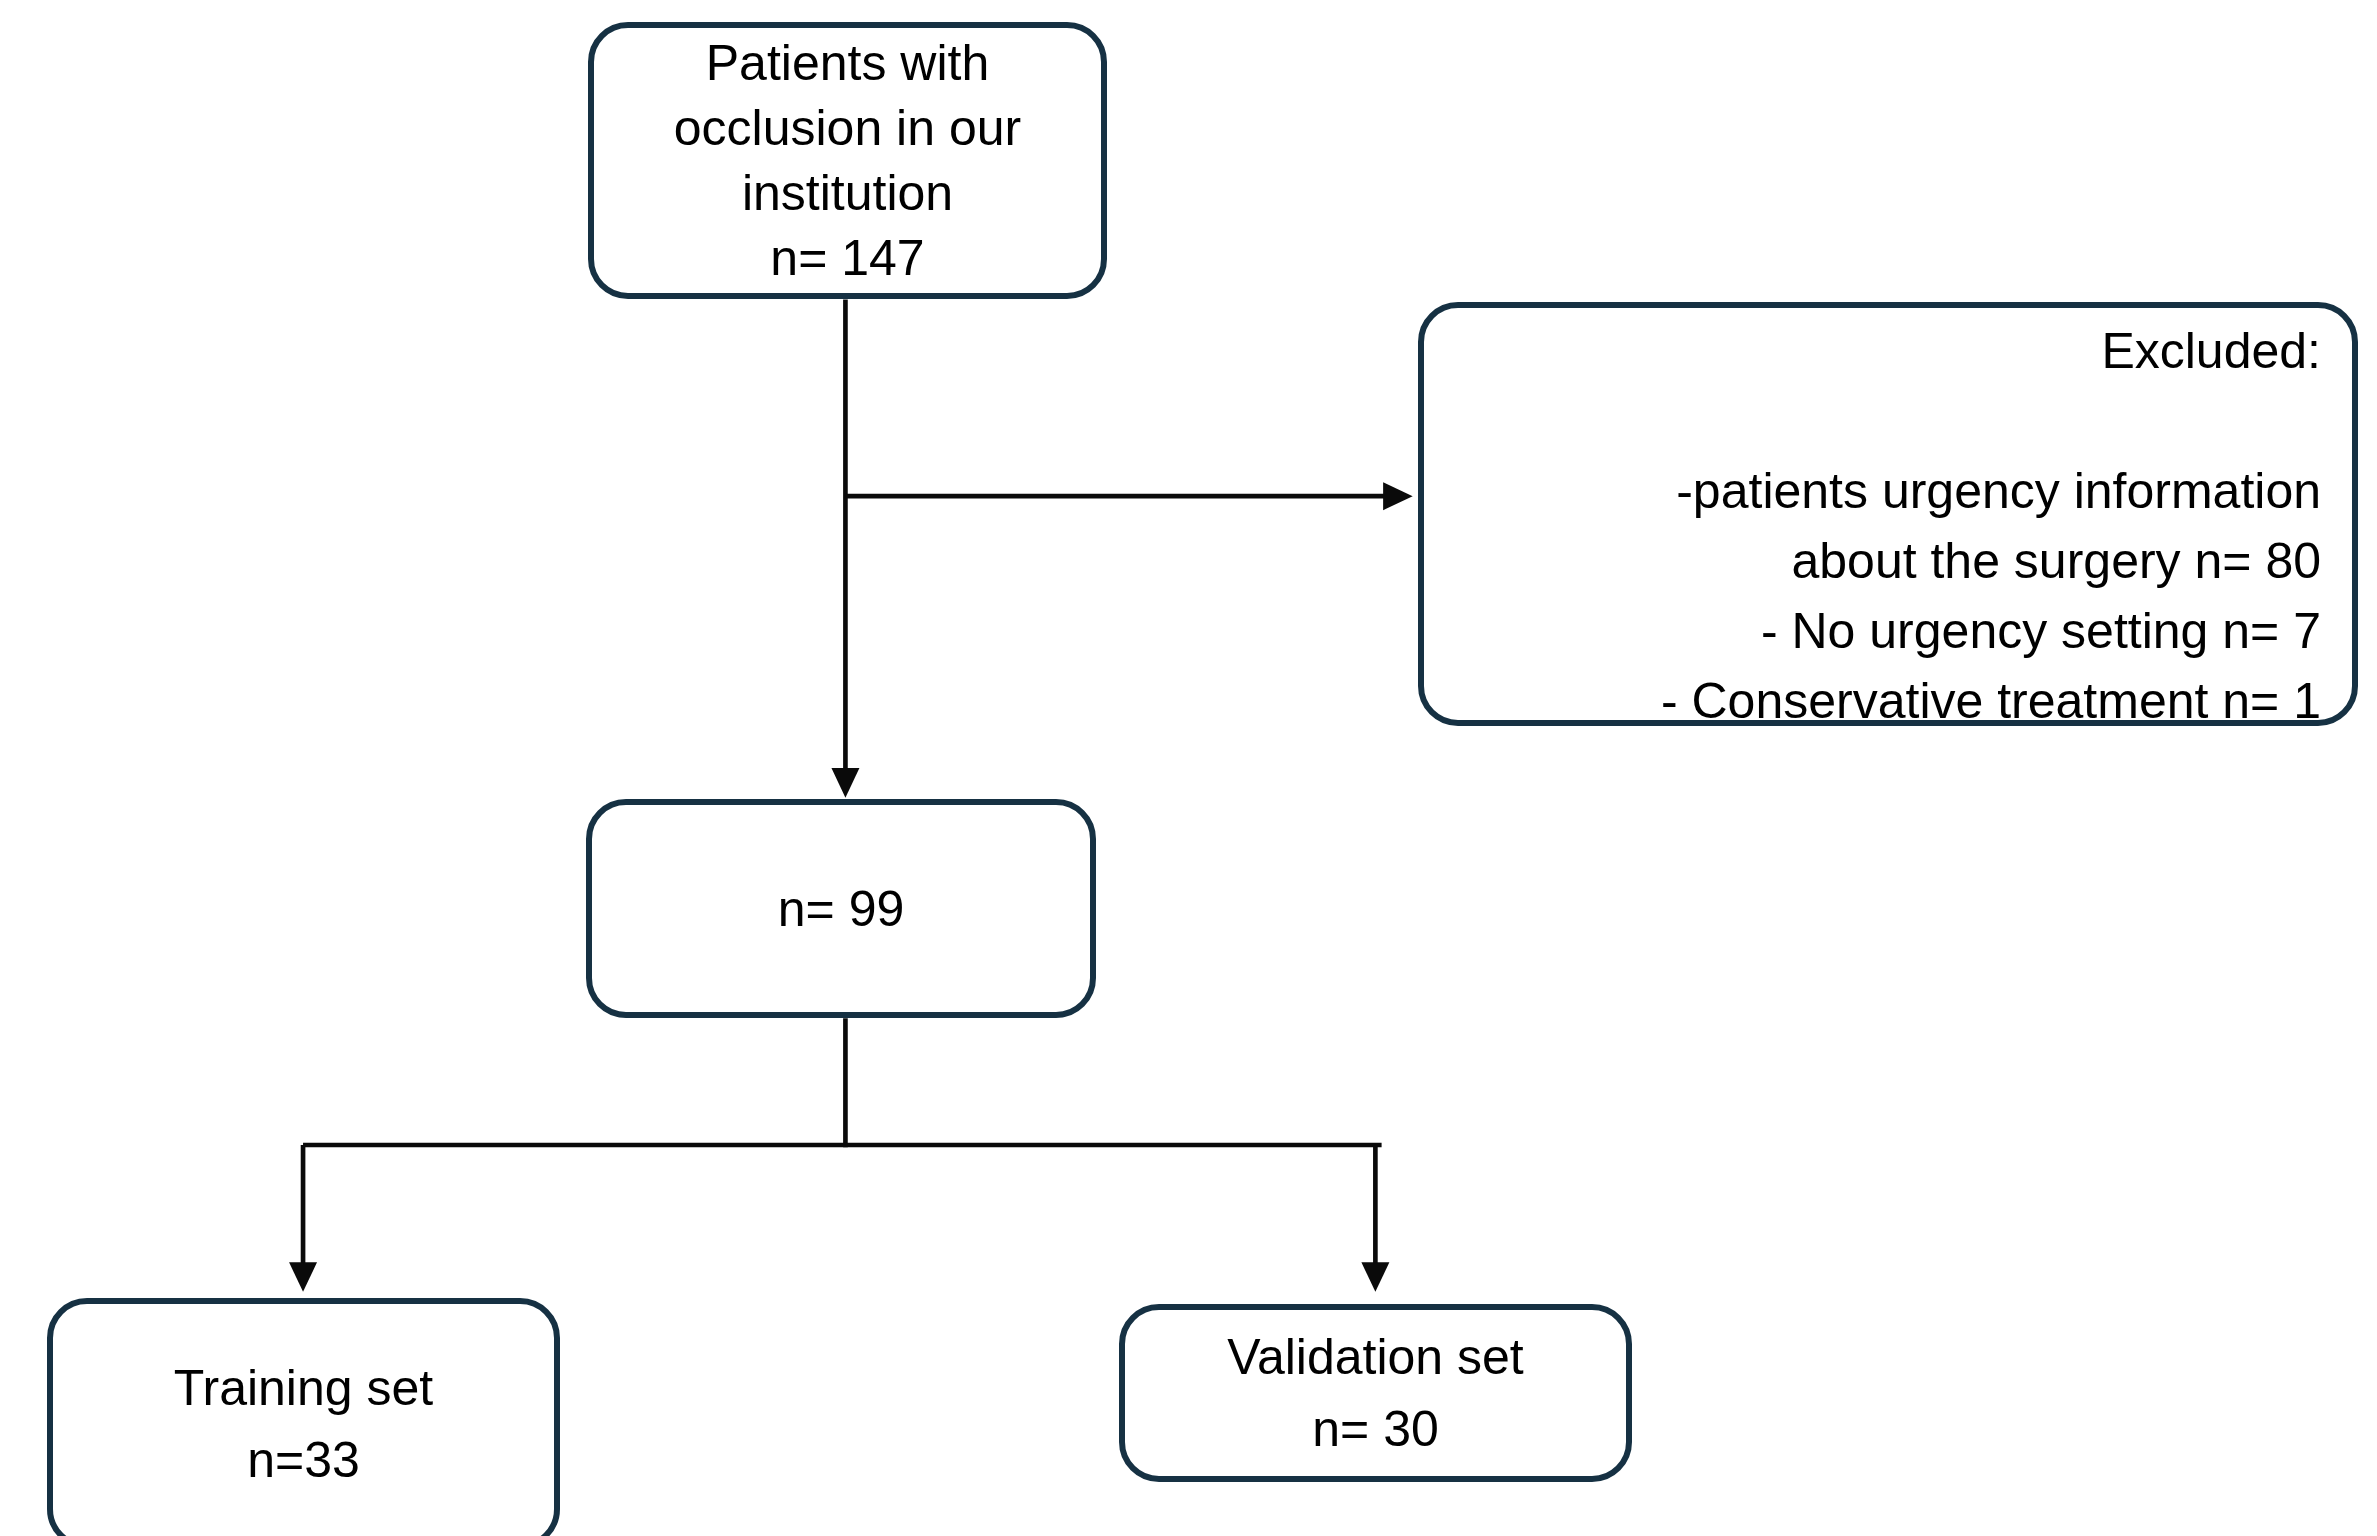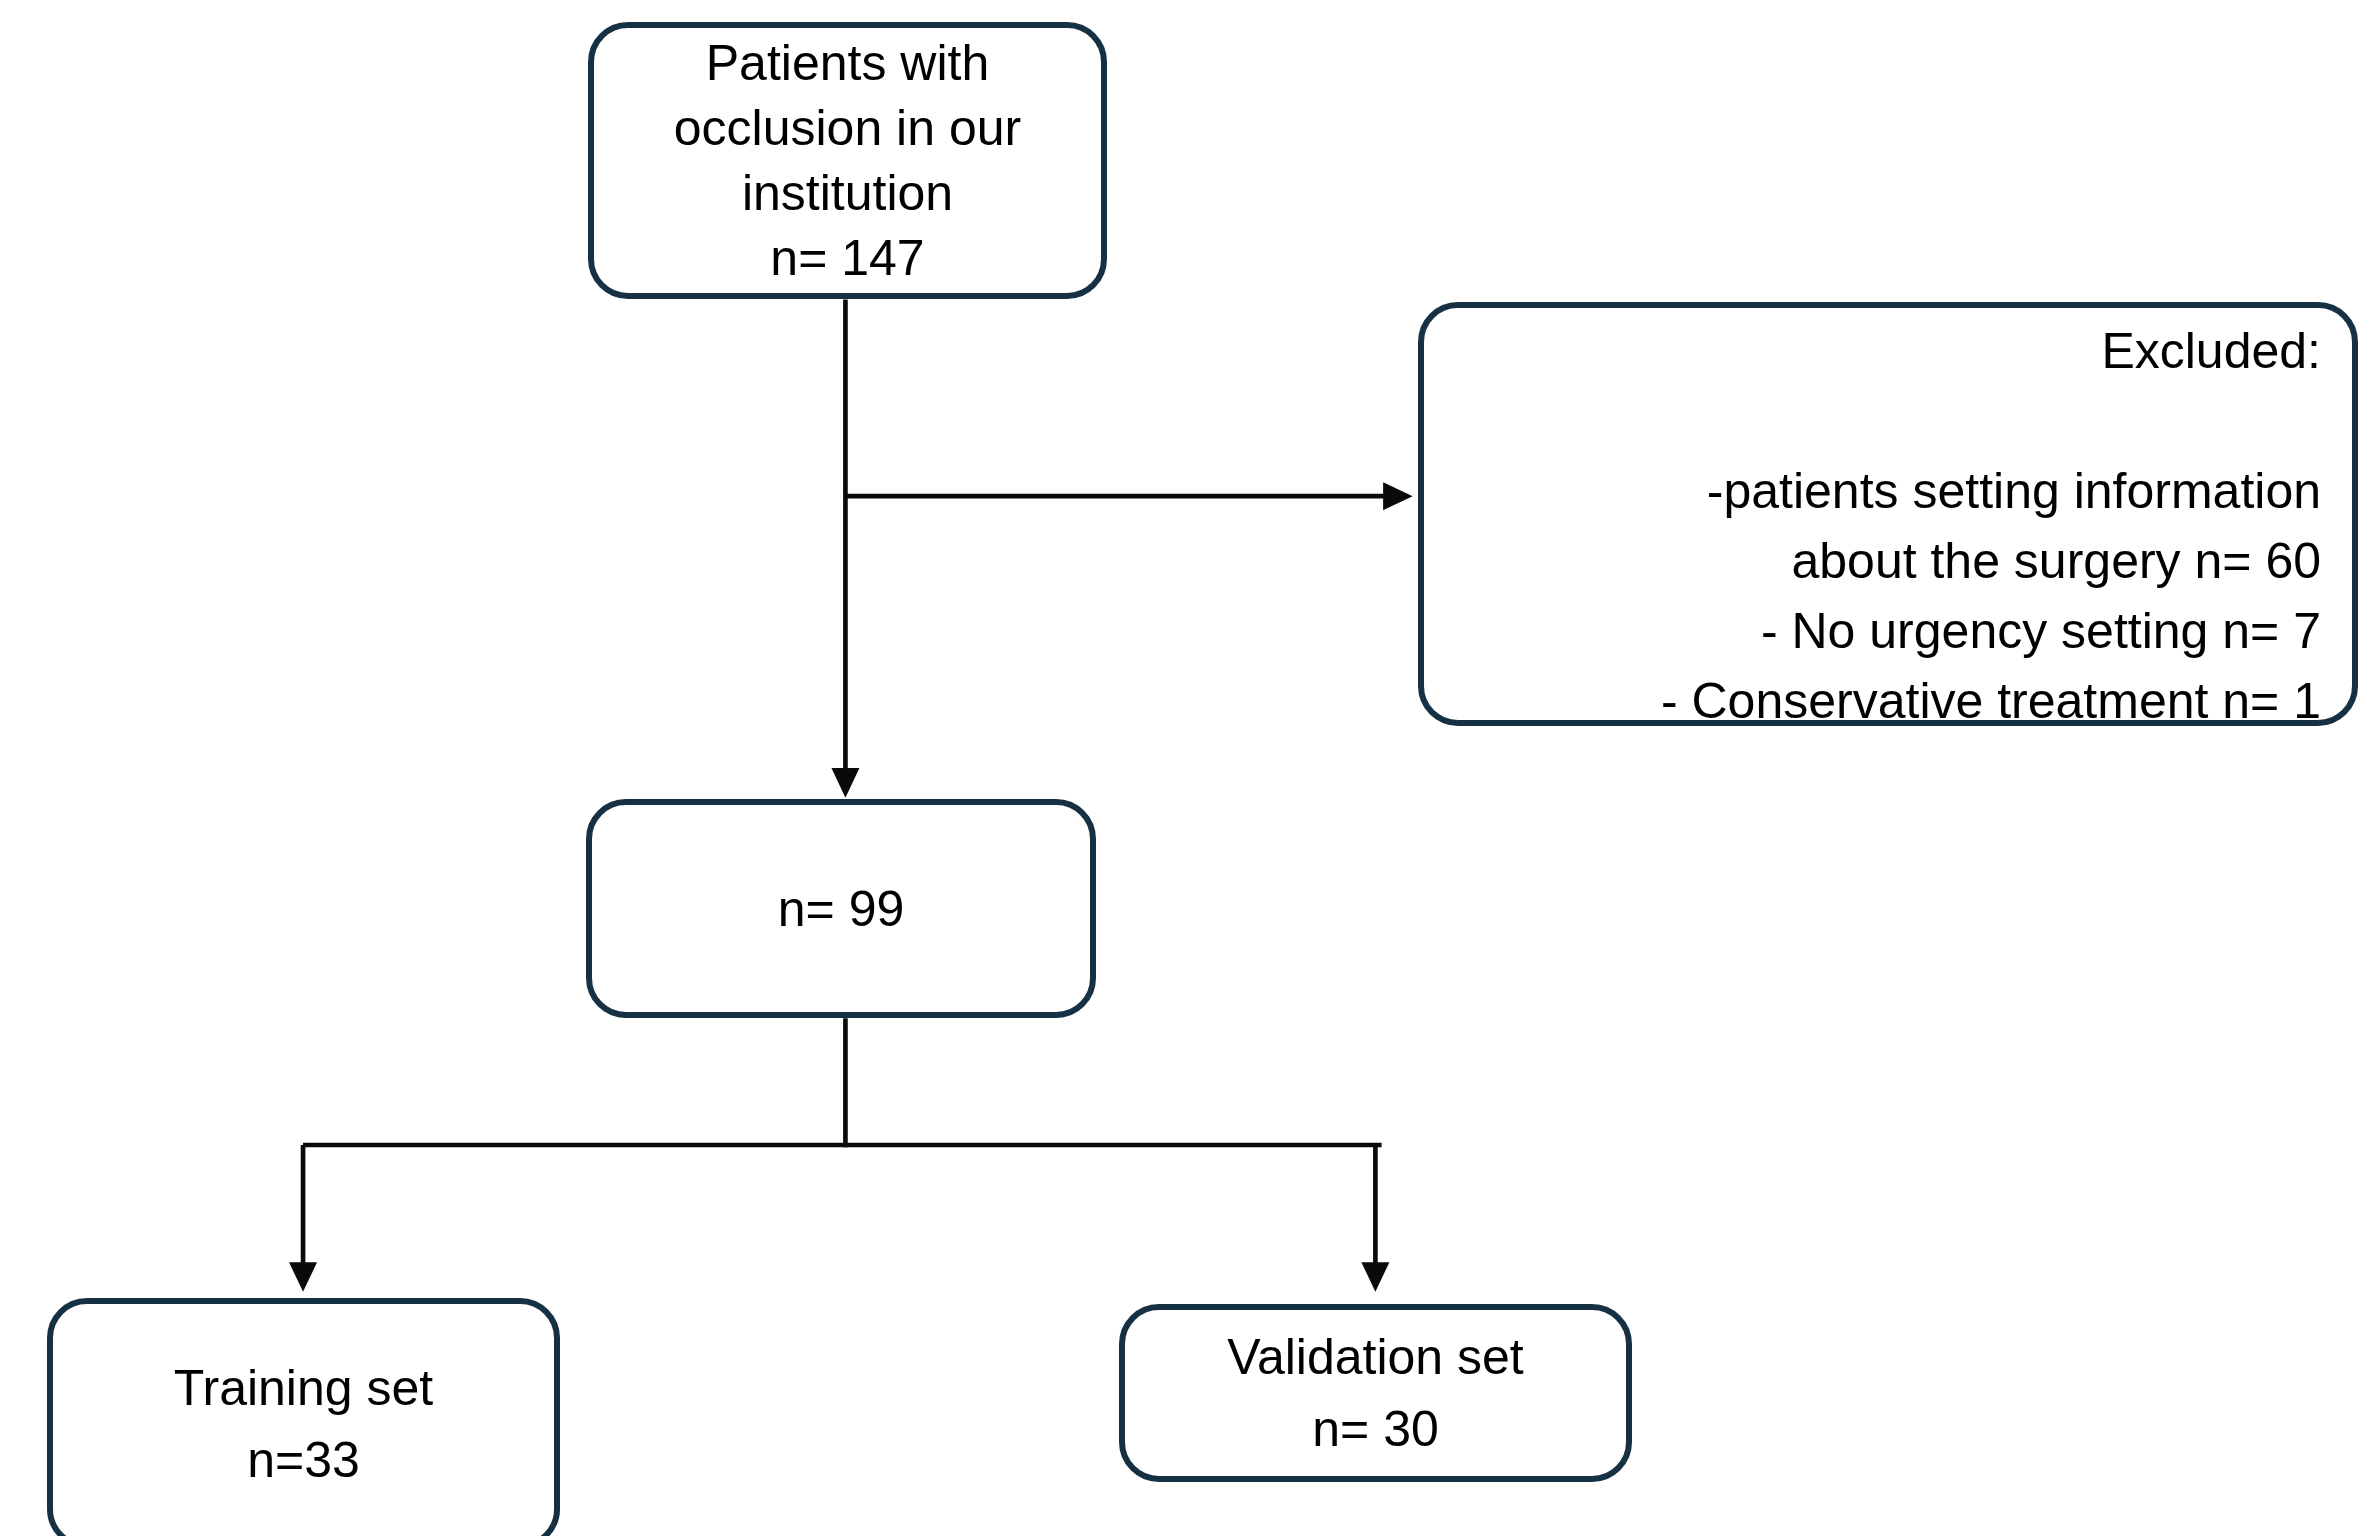--- a/index.html
+++ b/index.html
@@ -76,22 +76,22 @@
   <div class="box" id="box-source">
     <div class="line">Patients with</div>
     <div class="line">occlusion in our</div>
     <div class="line">institution</div>
     <div class="line">n= 147</div>
   </div>
 
   <div class="box" id="box-excluded">
     <div class="line">Excluded:</div>
     <div class="line"></div>
-    <div class="line">-patients setting information</div>
-    <div class="line">about the surgery n= 60</div>
+    <div class="line">-patients urgency information</div>
+    <div class="line">about the surgery n= 80</div>
     <div class="line">- No urgency setting n= 7</div>
     <div class="line">- Conservative treatment n= 1</div>
   </div>
 
   <div class="box" id="box-study">
     <div class="line">n= 99</div>
   </div>
 
   <div class="box" id="box-training">
     <div class="line">Training set</div>

